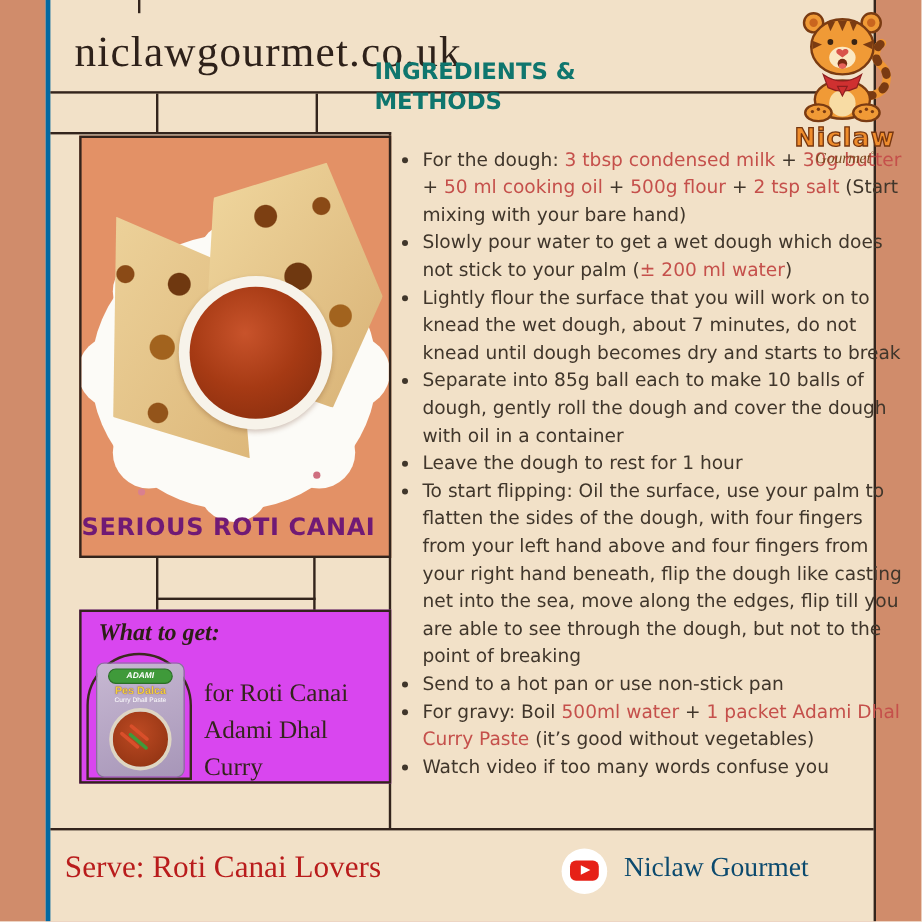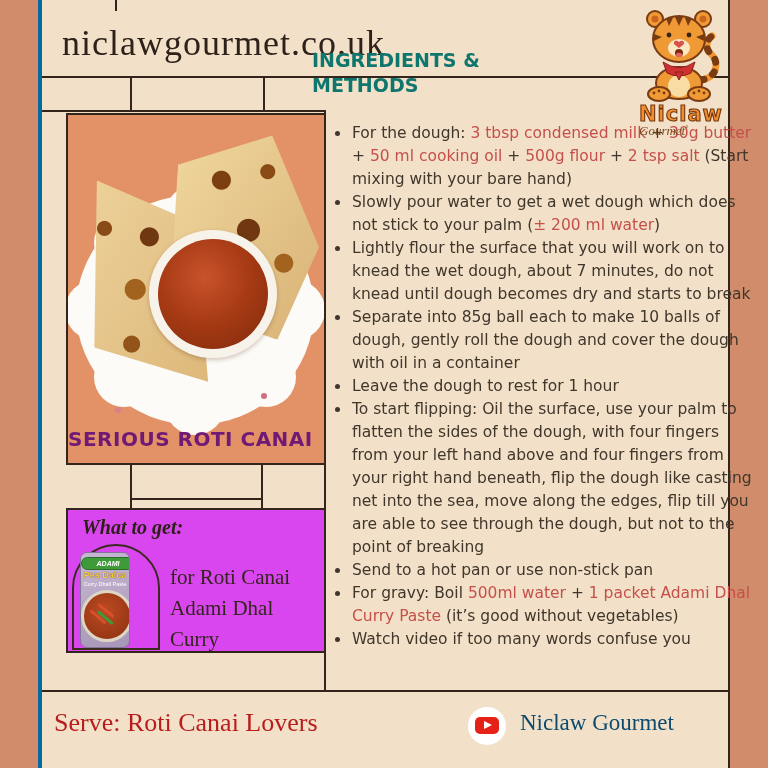--- a/index.html
+++ b/index.html
@@ -19,21 +19,21 @@
   .t2{left:221px;top:78px;height:33px;}
   .col-line{left:282px;top:110px;height:581px;}
   .c1v{left:88px;top:465px;height:44px;}
   .c2v{left:219px;top:465px;height:44px;}
   .c-mid{left:88px;top:498px;width:133px;height:2px;}
 
   .site{position:absolute;left:20px;top:22px;margin:0;font-family:"Liberation Serif",serif;
         font-weight:400;font-size:36px;letter-spacing:1px;color:#2e211a;}
 
   
-  .mascot{position:absolute;left:597px;top:6px;width:130px;text-align:left;z-index:3;}
+  .mascot{position:absolute;left:597px;top:6px;width:130px;text-align:center;z-index:3;}
   .brand{font-family:"DejaVu Sans",sans-serif;font-weight:700;font-size:21px;color:#f08d2c;
          -webkit-text-stroke:1.1px #76360f;letter-spacing:1px;margin-top:-4px;}
   .brand-sub{font-family:"Liberation Serif",serif;font-style:italic;font-size:13px;color:#7a4a20;margin-top:-3px;}
   .brand-sub sup{font-size:7px;}
 
   
   .heading{position:absolute;left:270px;top:48px;font-weight:700;font-size:19px;line-height:25px;
            color:#0f766e;font-family:"DejaVu Sans",sans-serif;white-space:nowrap;z-index:2;}
   .methods{position:absolute;left:292px;top:122px;width:404px;margin:0;padding:0 0 0 17px;
            font-family:"DejaVu Sans",sans-serif;font-size:15.5px;line-height:23px;color:#40362b;}
@@ -74,21 +74,21 @@
                font-family:"DejaVu Sans",sans-serif;font-weight:700;font-size:20px;
                letter-spacing:.5px;color:#701a75;}
 
   
   .get-box{position:absolute;left:24px;top:508px;width:260px;height:145px;background:#d946ef;
            border:2px solid #33241c;box-sizing:border-box;}
   .get-title{position:absolute;left:14px;top:6px;font-family:"Liberation Serif",serif;
              font-style:italic;font-weight:700;font-size:20px;color:#2c1f16;}
   .arch{position:absolute;left:4px;top:34px;width:88px;height:106px;border:2px solid #3a2a1e;
         border-radius:44px 44px 0 0;box-sizing:border-box;}
-  .packet{position:absolute;left:12px;top:42px;width:50px;height:96px;border-radius:7px;
+  .packet{position:absolute;left:12px;top:42px;width:74px;height:96px;border-radius:7px;
           background:linear-gradient(160deg,#c7b8d2,#a796b8);border:1px solid #857399;
           box-sizing:border-box;text-align:center;overflow:hidden;}
   .pk-brand{margin:4px auto 0;width:52px;background:#3f9a3a;border:1px solid #2b6e27;border-radius:8px;
             color:#fff;font-size:7px;font-weight:700;font-style:italic;line-height:11px;}
   .pk-name{color:#f3cf3a;font-size:9px;font-weight:700;text-shadow:0 0 1px #5d2a6e;line-height:11px;}
   .pk-sub{color:#fff;font-size:5.5px;line-height:7px;}
   .pk-bowl{position:relative;margin:2px auto 0;width:46px;height:46px;border-radius:50%;
            border:3px solid #ded6c4;background:radial-gradient(circle at 45% 38%,#bd4a23,#8a3010);}
   .pk-chili{position:absolute;left:12px;top:16px;width:20px;height:3px;background:#d94f2a;border-radius:2px;
             transform:rotate(40deg);box-shadow:4px 6px 0 #3f9a3a,-2px 10px 0 #d94f2a;}

